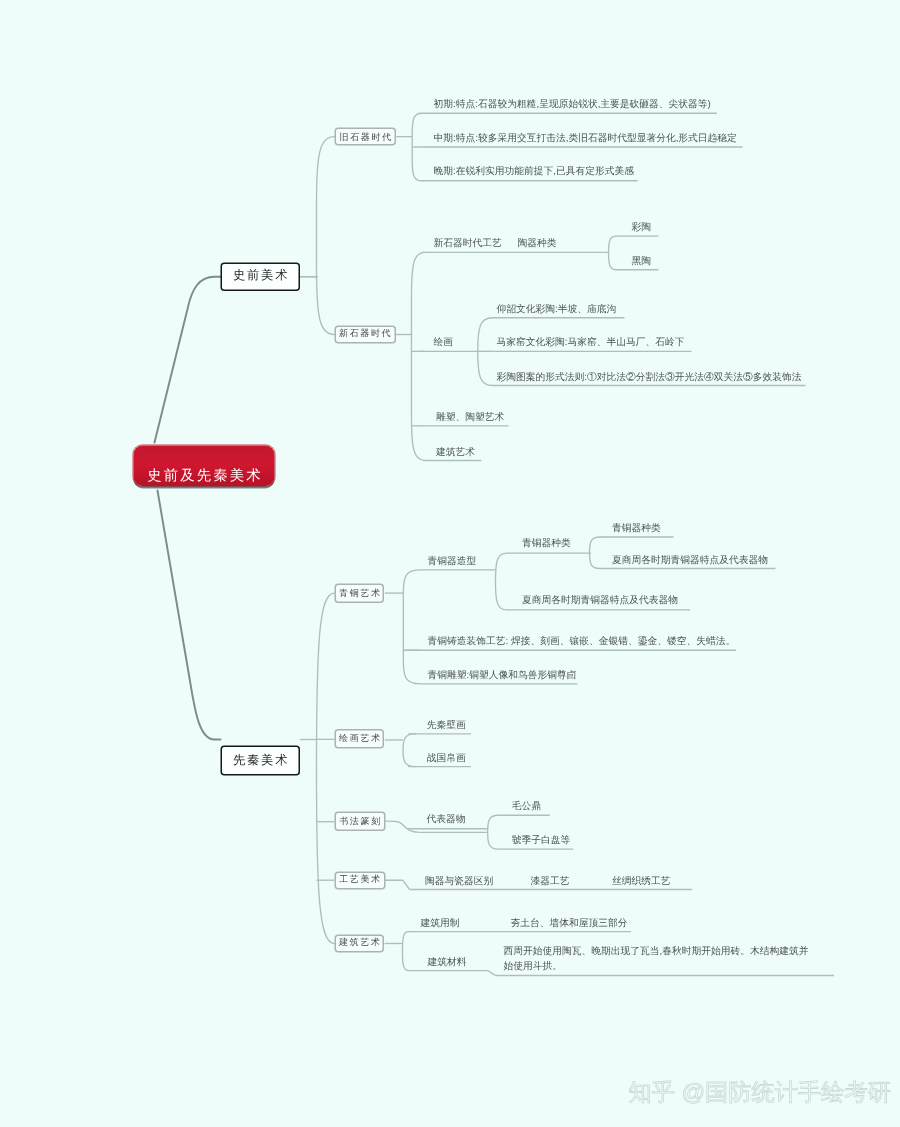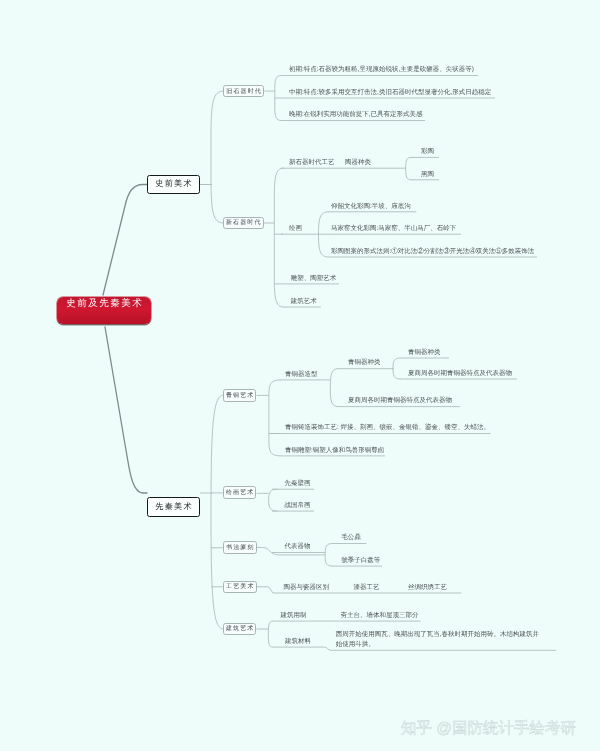--- a/index.html
+++ b/index.html
@@ -9,23 +9,23 @@
   -webkit-font-smoothing:antialiased;text-rendering:geometricPrecision;}
 #stage{position:absolute;left:0;top:0;width:600px;height:751px;}
 #wires{position:absolute;left:0;top:0;width:600px;height:751px;overflow:visible;}
 .leaf{position:absolute;white-space:nowrap;color:#4a5053;font-size:6.5px;line-height:1;}
 .boxnode{position:absolute;box-sizing:border-box;background:#f7fdfc;border:0.9px solid #a9b3b5;
   border-radius:2.5px;display:flex;align-items:center;justify-content:center;
   color:#40464a;white-space:nowrap;font-size:6px;letter-spacing:1.1px;text-indent:1.1px;}
 .rootnode{position:absolute;box-sizing:border-box;
   background:linear-gradient(180deg,#c21830 0%,#cf1730 45%,#b81226 100%);
   border-radius:6px;
-  display:flex;align-items:flex-start;justify-content:center;color:#fff;
+  display:flex;align-items:flex-end;justify-content:center;color:#fff;
   letter-spacing:1.4px;text-indent:1.4px;font-size:9.6px;white-space:nowrap;
-  box-shadow:0 1.6px 0 0 rgba(40,45,45,.55), 0 0 0 0.8px rgba(200,30,50,.6);}
+  box-shadow:0 1.6px 0 0 rgba(40,45,45,.55), 0 0 0 0.8px rgba(200,30,50,.6);margin-left:32px;}
 .l1{border:1.7px solid #15181b;border-radius:2.5px;background:#fbfffe;font-size:8.2px;
   letter-spacing:1.2px;color:#25292c;}
 .wm{position:absolute;white-space:nowrap;color:#fbfefe;font-size:15.5px;letter-spacing:0px;
   -webkit-text-stroke:0.6px #c9dbd9;}
 </style>
 </head>
 <body>
 
 <div id="stage">
   <svg id="wires" viewBox="0 0 600 751">
@@ -145,14 +145,14 @@
     <div class="leaf" style="left: 284.4px; top: 544.2px;">代表器物</div>
     <div class="leaf" style="left: 341.2px; top: 535.2px;">毛公鼎</div>
     <div class="leaf" style="left: 341.2px; top: 557.8px;">虢季子白盘等</div>
     <div class="leaf" style="left: 283.4px; top: 584.7px;">陶器与瓷器区别</div>
     <div class="leaf" style="left: 353.6px; top: 584.7px;">漆器工艺</div>
     <div class="leaf" style="left: 408px; top: 584.7px;">丝绸织绣工艺</div>
     <div class="leaf" style="left: 280.4px; top: 612.8px;">建筑用制</div>
     <div class="leaf" style="left: 340.4px; top: 612.8px;">夯土台、墙体和屋顶三部分</div>
     <div class="leaf" style="left: 285px; top: 638.8px;">建筑材料</div>
     <div class="leaf" style="left: 335.7px; top: 630px; white-space: normal; width: 206px; line-height: 10px;">西周开始使用陶瓦、晚期出现了瓦当,春秋时期开始用砖。木结构建筑并始使用斗拱。</div>
-    <div class="wm" style="left: 401px; top: 718px;">知乎 @国防统计手绘考研</div>
+    <div class="wm" style="left: 419px; top: 718px;">知乎 @国防统计手绘考研</div>
   </div>
 
 </body></html>

